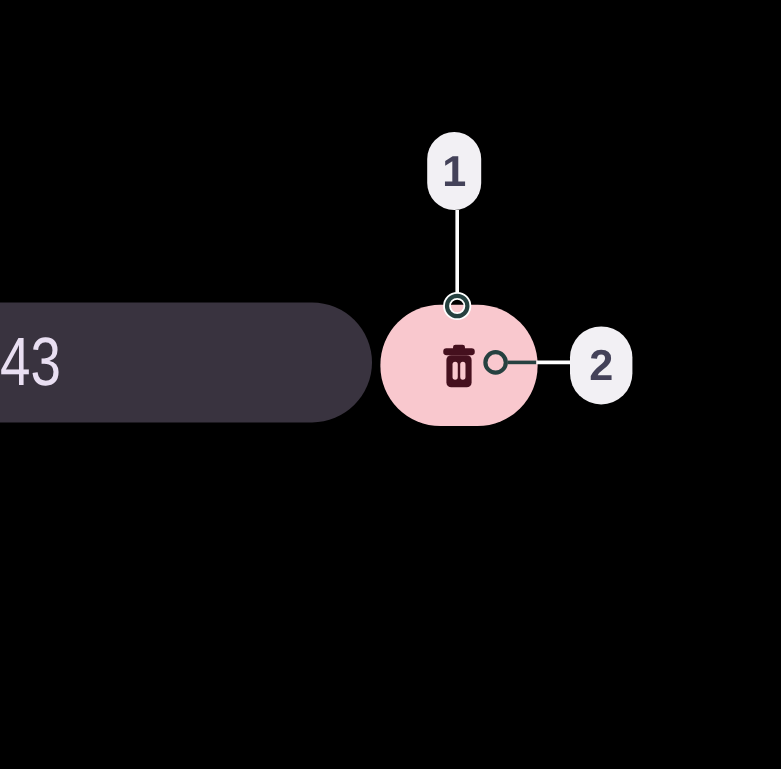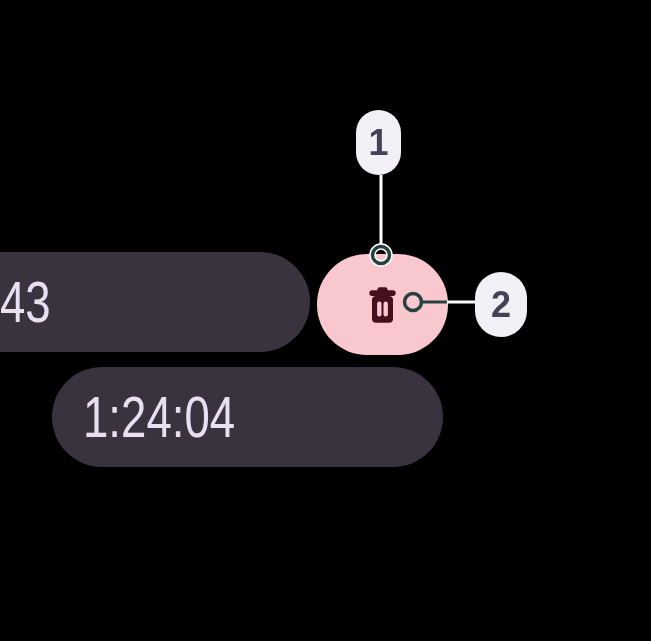--- a/index.html
+++ b/index.html
@@ -111,23 +111,20 @@
       <svg width="35" height="38" viewBox="0 0 24 26" aria-hidden="true">
         <rect x="8.6" y="0.8" width="6.8" height="3.4" rx="1.4" style="fill: var(--icon_maroon, #45101E);"></rect>
         <rect x="3.0" y="2.8" width="18" height="4" rx="1.8" style="fill: var(--icon_maroon, #45101E);"></rect>
         <rect x="4.8" y="6.8" width="14.4" height="18.4" rx="2.8" style="fill: var(--icon_maroon, #45101E);"></rect>
         <rect x="8.3" y="10.6" width="3" height="10.2" rx="1.5" style="fill: var(--accent_pink, #F9C8CE);"></rect>
         <rect x="12.7" y="10.6" width="3" height="10.2" rx="1.5" style="fill: var(--accent_pink, #F9C8CE);"></rect>
       </svg>
     </span>
   </button>
 
-  <div class="pill time-pill">
-    <span class="txt">1:24:04</span>
-  </div>
 
   <svg class="overlay">
 
     <line x1="381" y1="175" x2="381" y2="246" style="stroke: var(--connector_light, #FFFFFF);" stroke-width="3"></line>
     <circle cx="381" cy="255" r="8.5" fill="none" style="stroke: var(--connector_light, #FFFFFF);" stroke-width="6.5"></circle>
     <circle cx="381" cy="255" r="8.5" fill="none" style="stroke: var(--connector_dark, #264140);" stroke-width="3.5"></circle>
 
     <circle cx="413" cy="302" r="8.5" fill="none" style="stroke: var(--connector_dark, #264140);" stroke-width="3.5"></circle>
     <line x1="423" y1="302" x2="447" y2="302" style="stroke: var(--connector_dark, #264140);" stroke-width="3"></line>
     <line x1="447" y1="302" x2="475" y2="302" style="stroke: var(--connector_light, #FFFFFF);" stroke-width="3"></line>

